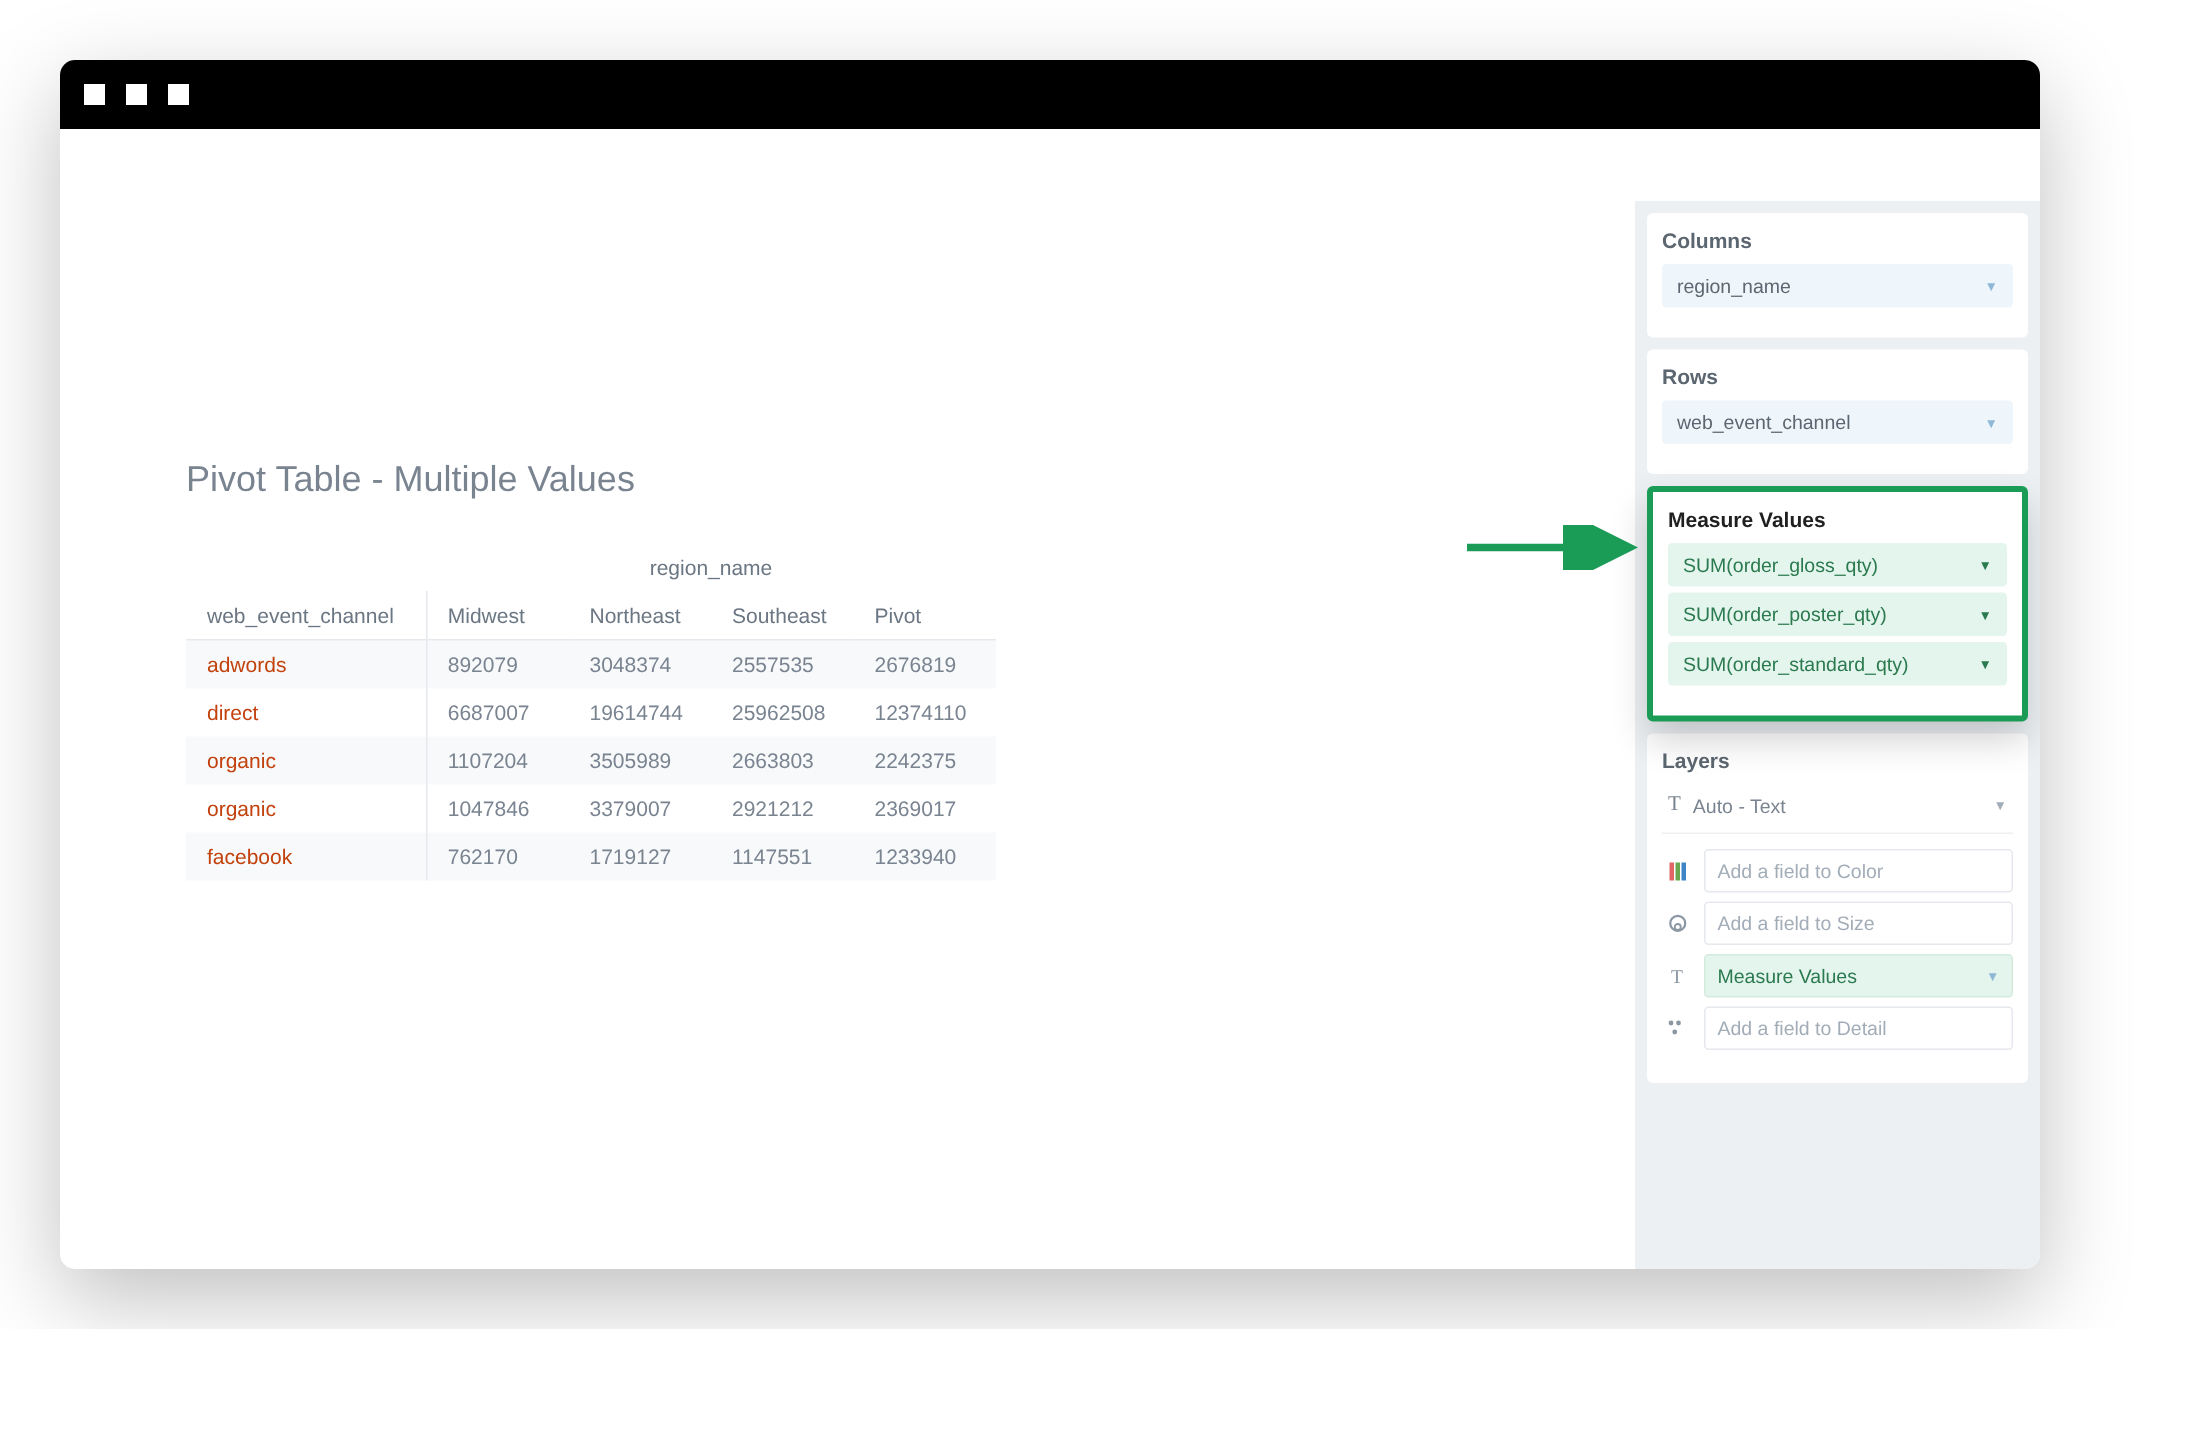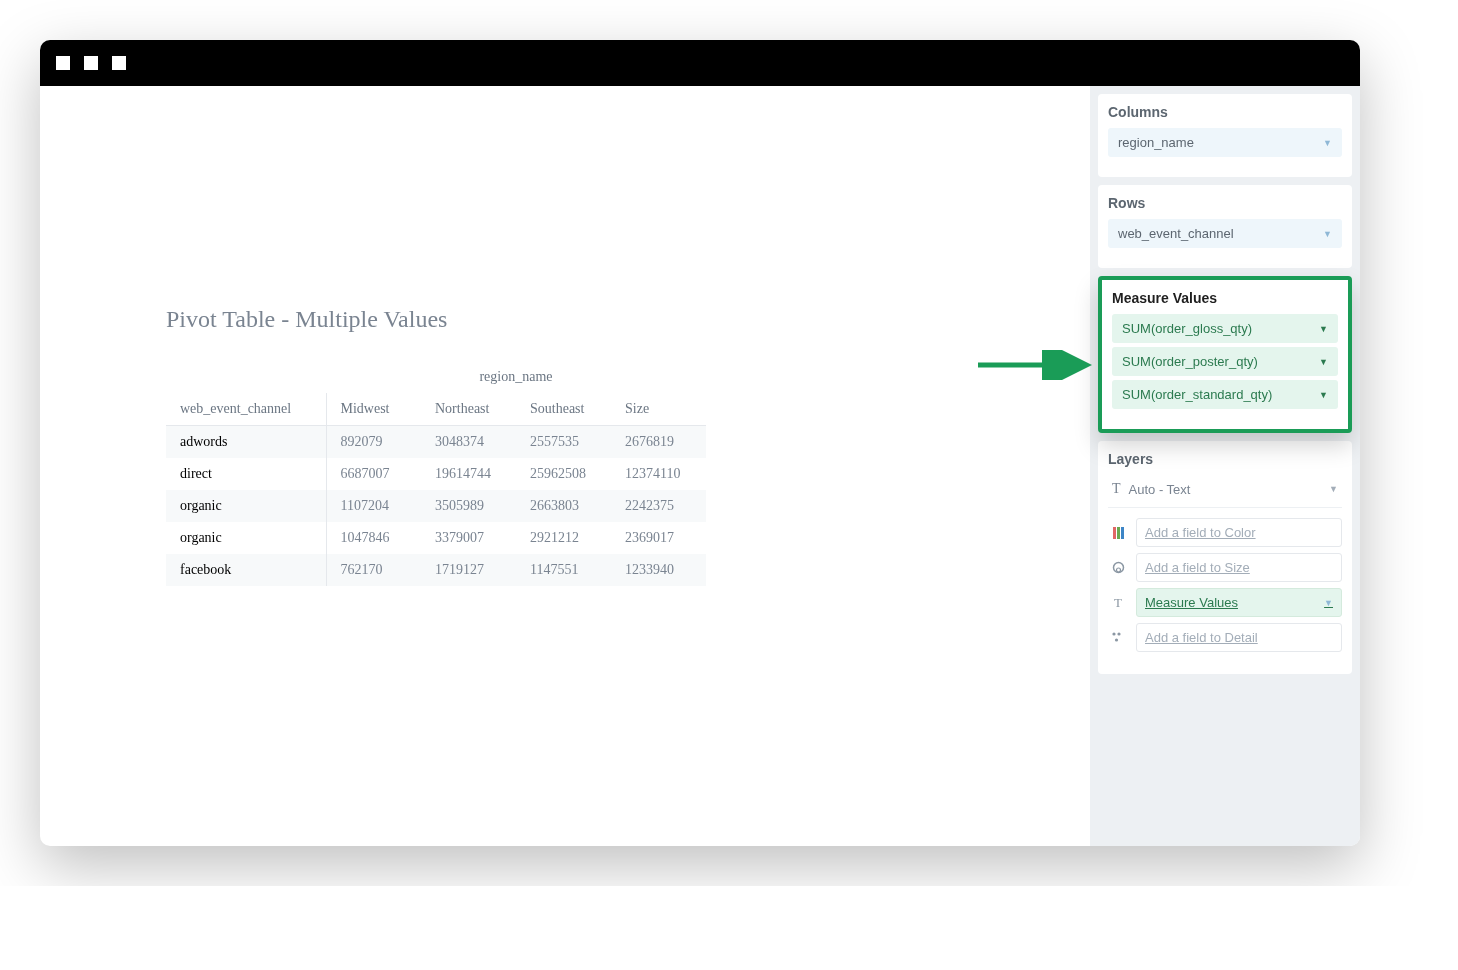--- a/index.html
+++ b/index.html
@@ -32,22 +32,21 @@
     display: flex;
     height: 760px;
   }
   .main {
     flex: 1;
     position: relative;
     padding: 60px 40px;
   }
   .content-wrap {
     margin-top: 160px;
-    margin-left: 86px;
-    font-family: Liberation Serif, serif;
+    margin-left: 44px;
   }
   .title {
     font-size: 24px;
     color: #7a8491;
     font-weight: 400;
     margin-bottom: 28px;
   }
   table.pivot {
     border-collapse: collapse;
     font-size: 14px;
@@ -56,21 +55,21 @@
   table.pivot th, table.pivot td {
     padding: 8px 14px;
     text-align: left;
     font-weight: 400;
   }
   table.pivot .rowhdr {
     text-align: left;
     border-right: 1px solid #e5e8ec;
     min-width: 160px;
     font-weight: 500;
-    color: #000000;
+    color: #c2410c;
   }
   table.pivot thead .superhdr th {
     text-align: center;
     font-weight: 500;
     color: #6b7683;
     padding-bottom: 8px;
   }
   table.pivot thead .colhdr th {
     font-weight: 500;
     color: #6b7683;
@@ -84,20 +83,21 @@
   }
 
   
   .sidebar {
     width: 270px;
     background: #edf0f3;
     padding: 8px;
     display: flex;
     flex-direction: column;
     gap: 8px;
+    margin-top: 48px;
   }
   .panel {
     background: #fff;
     border-radius: 4px;
     padding: 10px 10px 16px 10px;
   }
   .panel-title {
     font-size: 14px;
     font-weight: 600;
     color: #5c6670;
@@ -176,21 +176,20 @@
     color: #8b97a3;
   }
   .field-input {
     flex: 1;
     border: 1px solid #e5e8ec;
     border-radius: 3px;
     padding: 6px 8px;
     font-size: 13px;
     color: #a3adb8;
     background: #fff;
-    text-decoration: underline;
   }
   .field-input.filled {
     background: #e4f5ed;
     color: #2b7a4f;
     border-color: #d4eadd;
     display: flex;
     justify-content: space-between;
     align-items: center;
   }
   .t-icon {
@@ -234,21 +233,21 @@
           <thead>
             <tr class="superhdr">
               <th></th>
               <th colspan="4">region_name</th>
             </tr>
             <tr class="colhdr" id="colhdr-row">
               <th class="rowhdr" style="text-align:left">web_event_channel</th>
             <th>Midwest</th>
                 <th>Northeast</th>
                 <th>Southeast</th>
-                <th>Size</th>
+                <th>Pivot</th>
               </tr>
           </thead>
           <tbody id="pivot-body">
               <tr>
                 <td class="rowhdr">adwords</td>
                 <td>892079</td>
                 <td>3048374</td>
                 <td>2557535</td>
                 <td>2676819</td>
               </tr>

